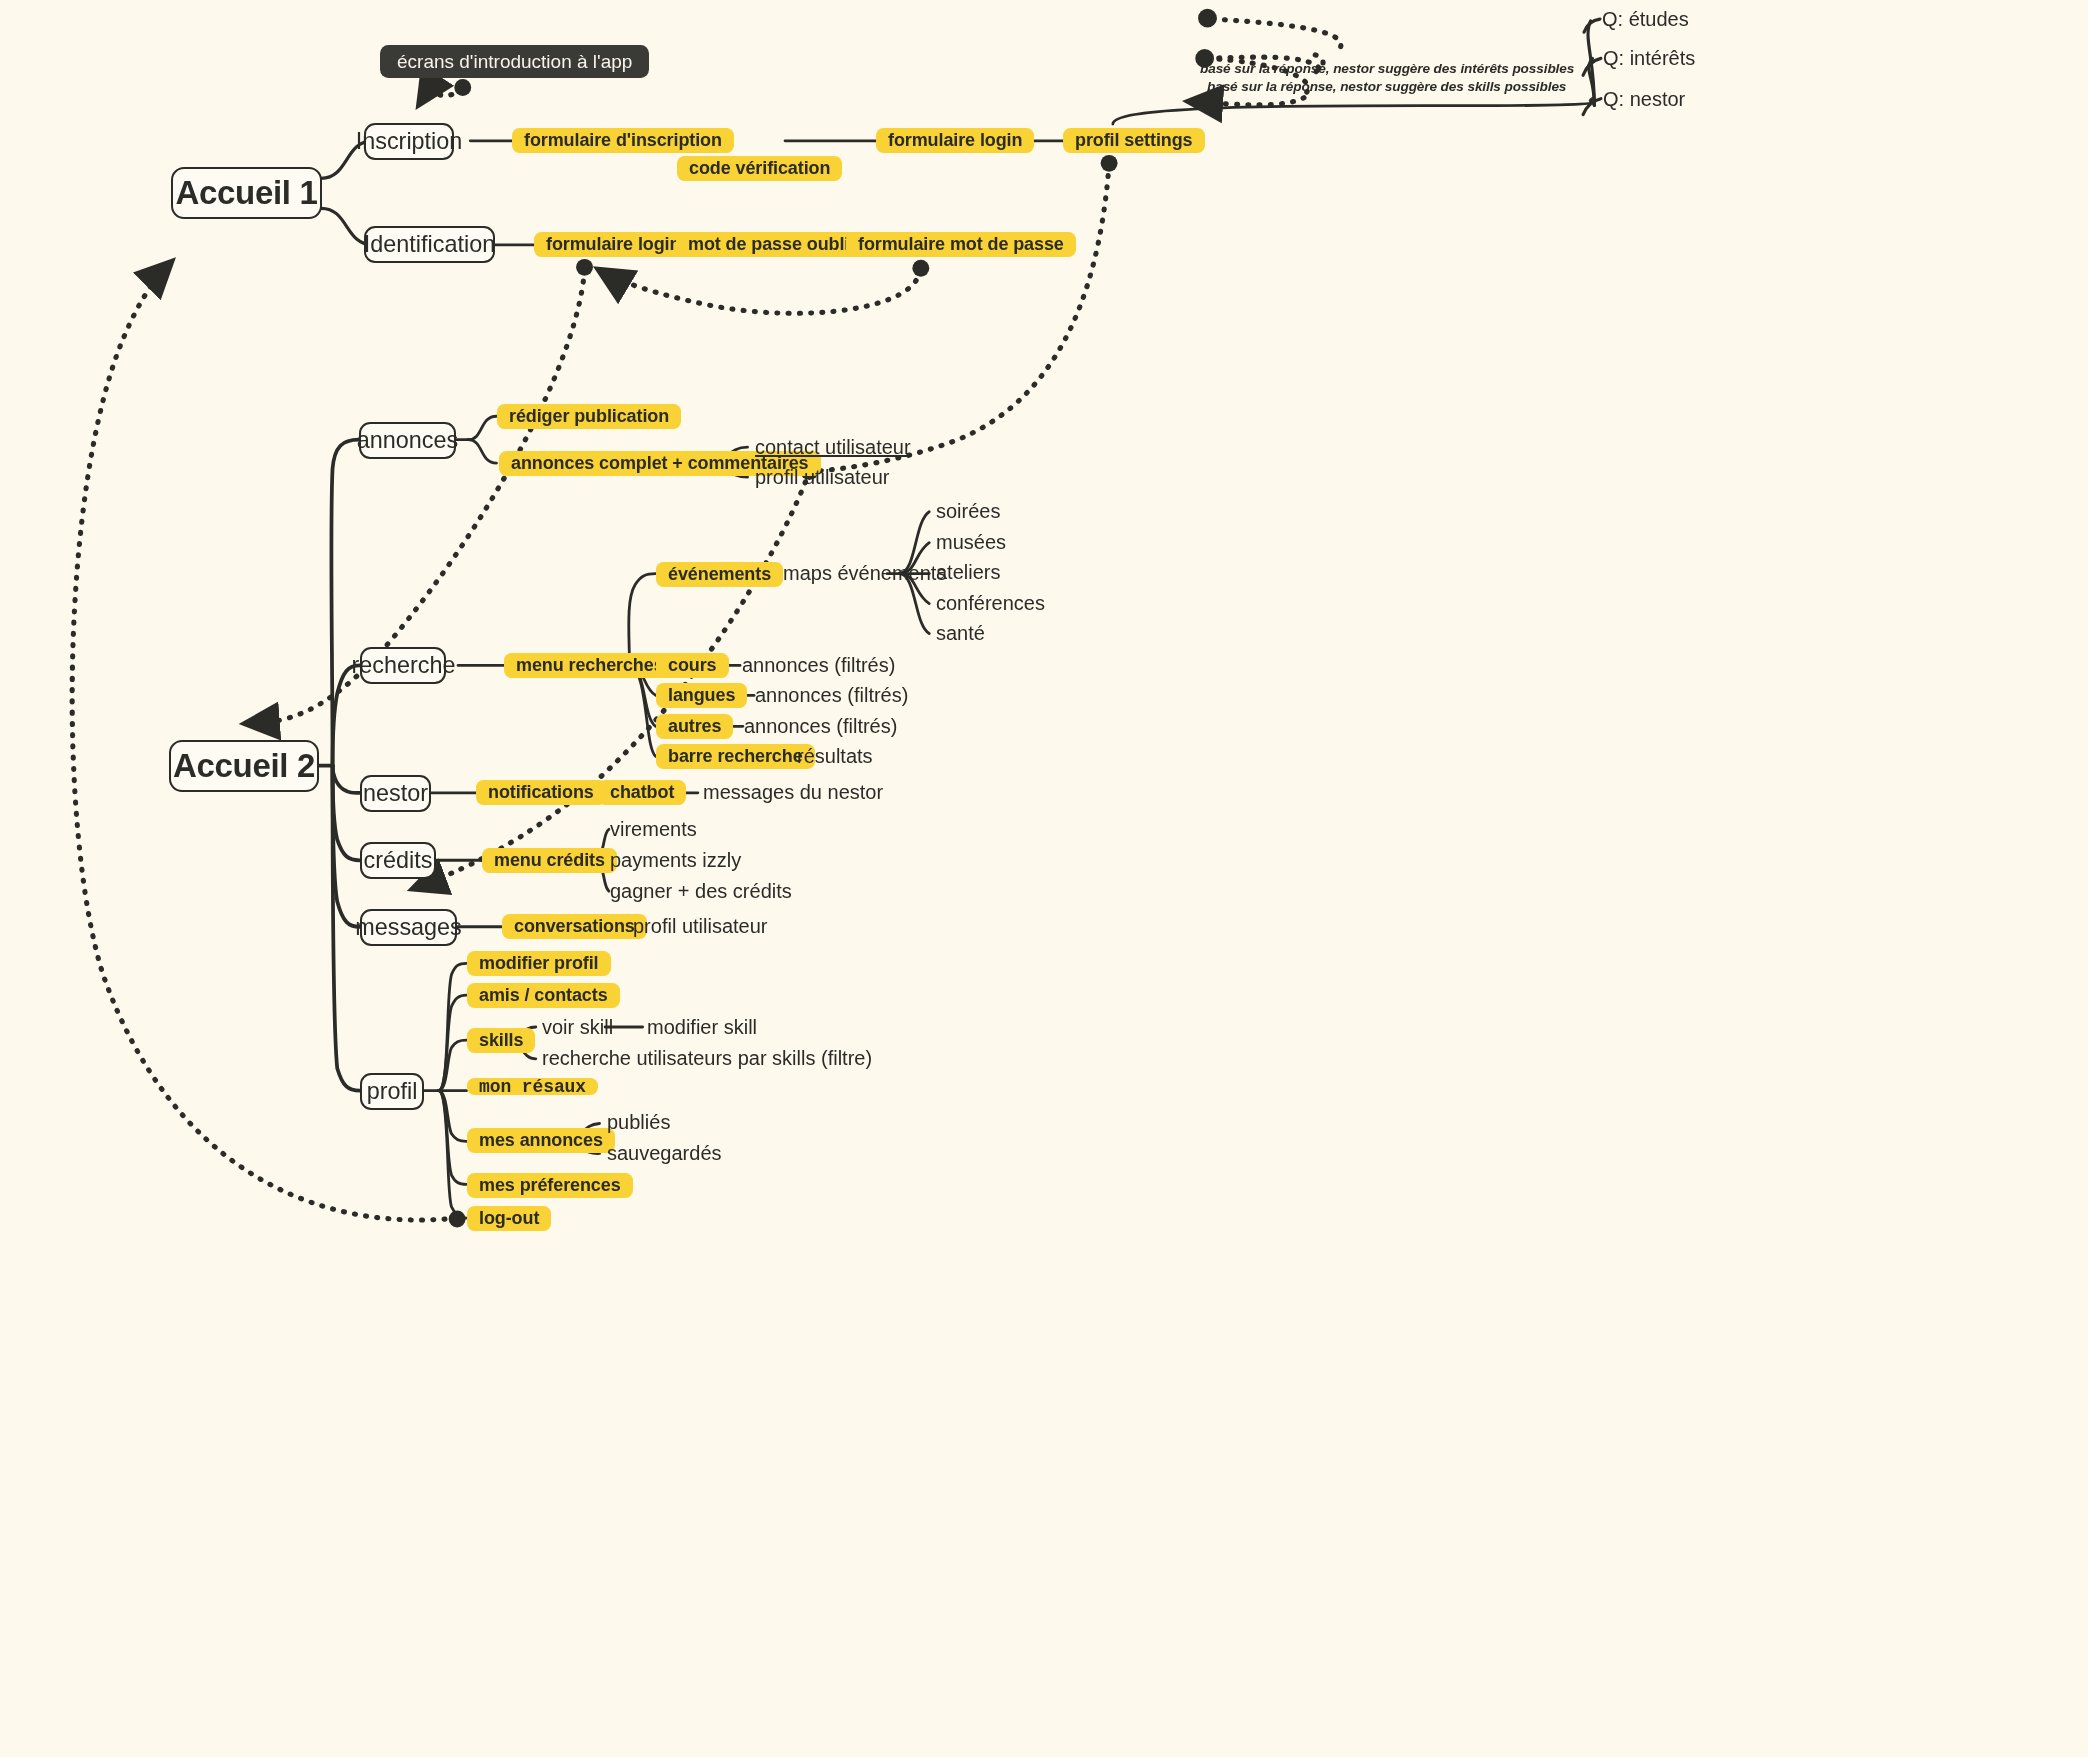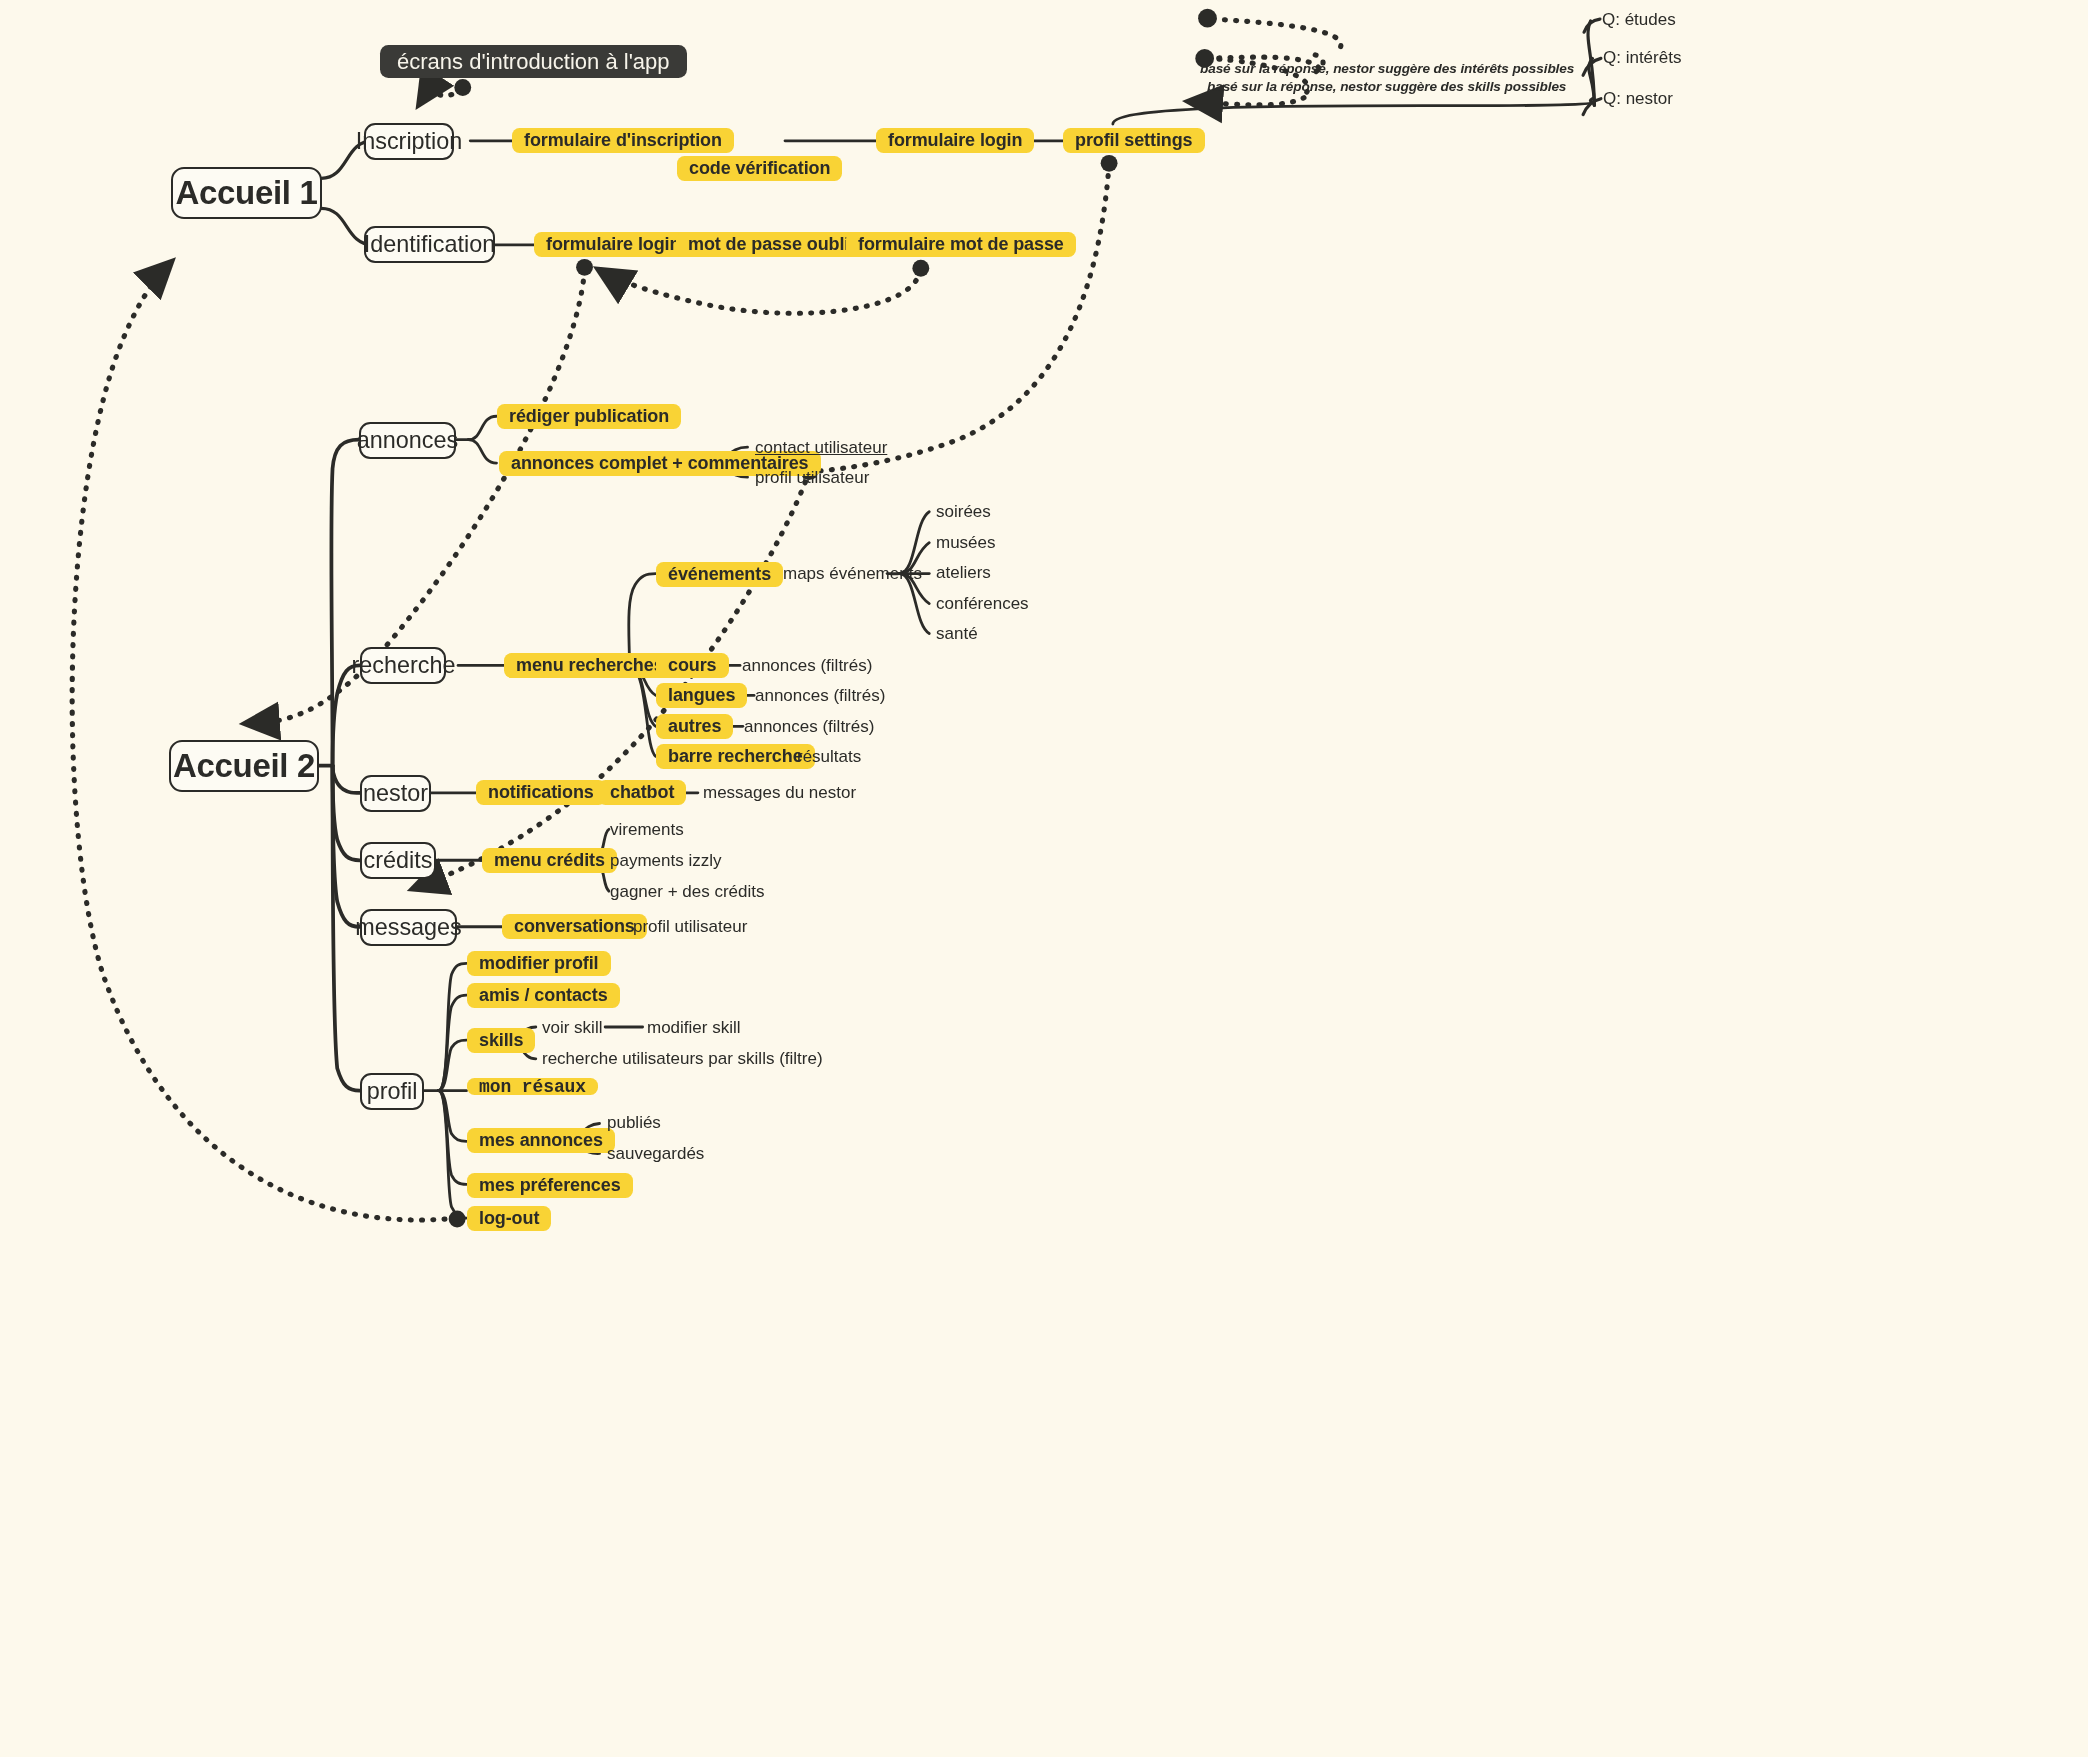--- a/index.html
+++ b/index.html
@@ -58,30 +58,30 @@
     color: #2B2B28;
     font-weight: 700;
     font-size: 18px;
     padding: 0 12px;
     letter-spacing: -0.1px;
   }
   
   .leaf {
     color: #2B2B28;
     font-weight: 400;
-    font-size: 17px;
+    font-size: 20px;
     background: transparent;
     justify-content: flex-start;
   }
   
   .callout {
     background: #3A3A37;
     color: #F7F4EA;
     border-radius: 8.4px;
-    font-size: 22px;
+    font-size: 19px;
     font-weight: 400;
     padding: 4px 17px;
   }
   
   .annot {
     color: #2B2B28;
     font-size: 13.6px;
     font-style: italic;
     font-weight: 600;
     justify-content: flex-start;

